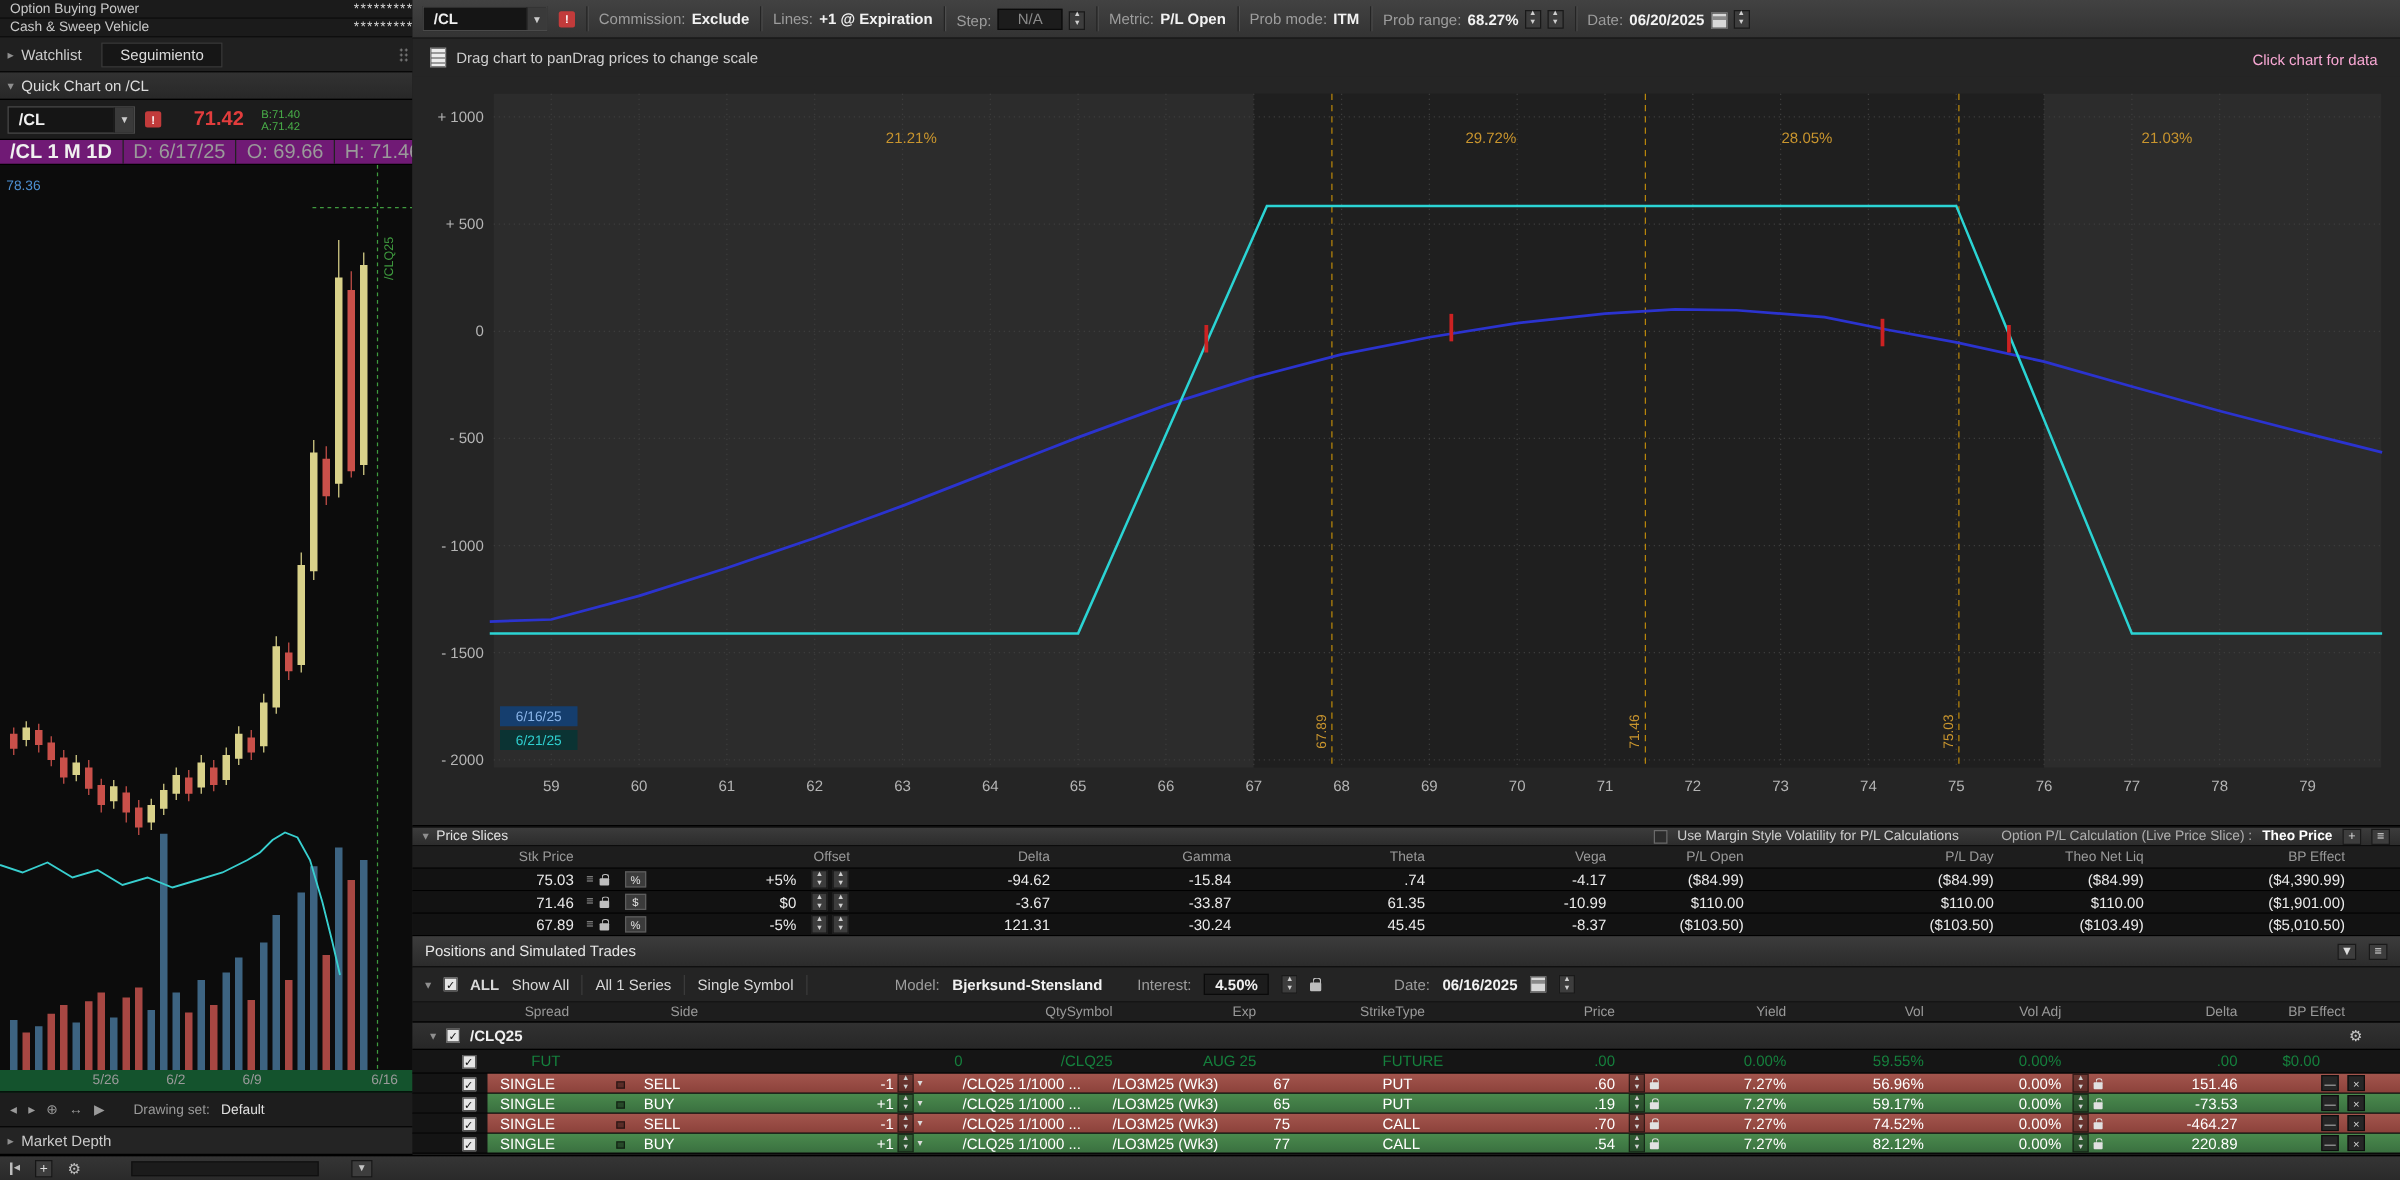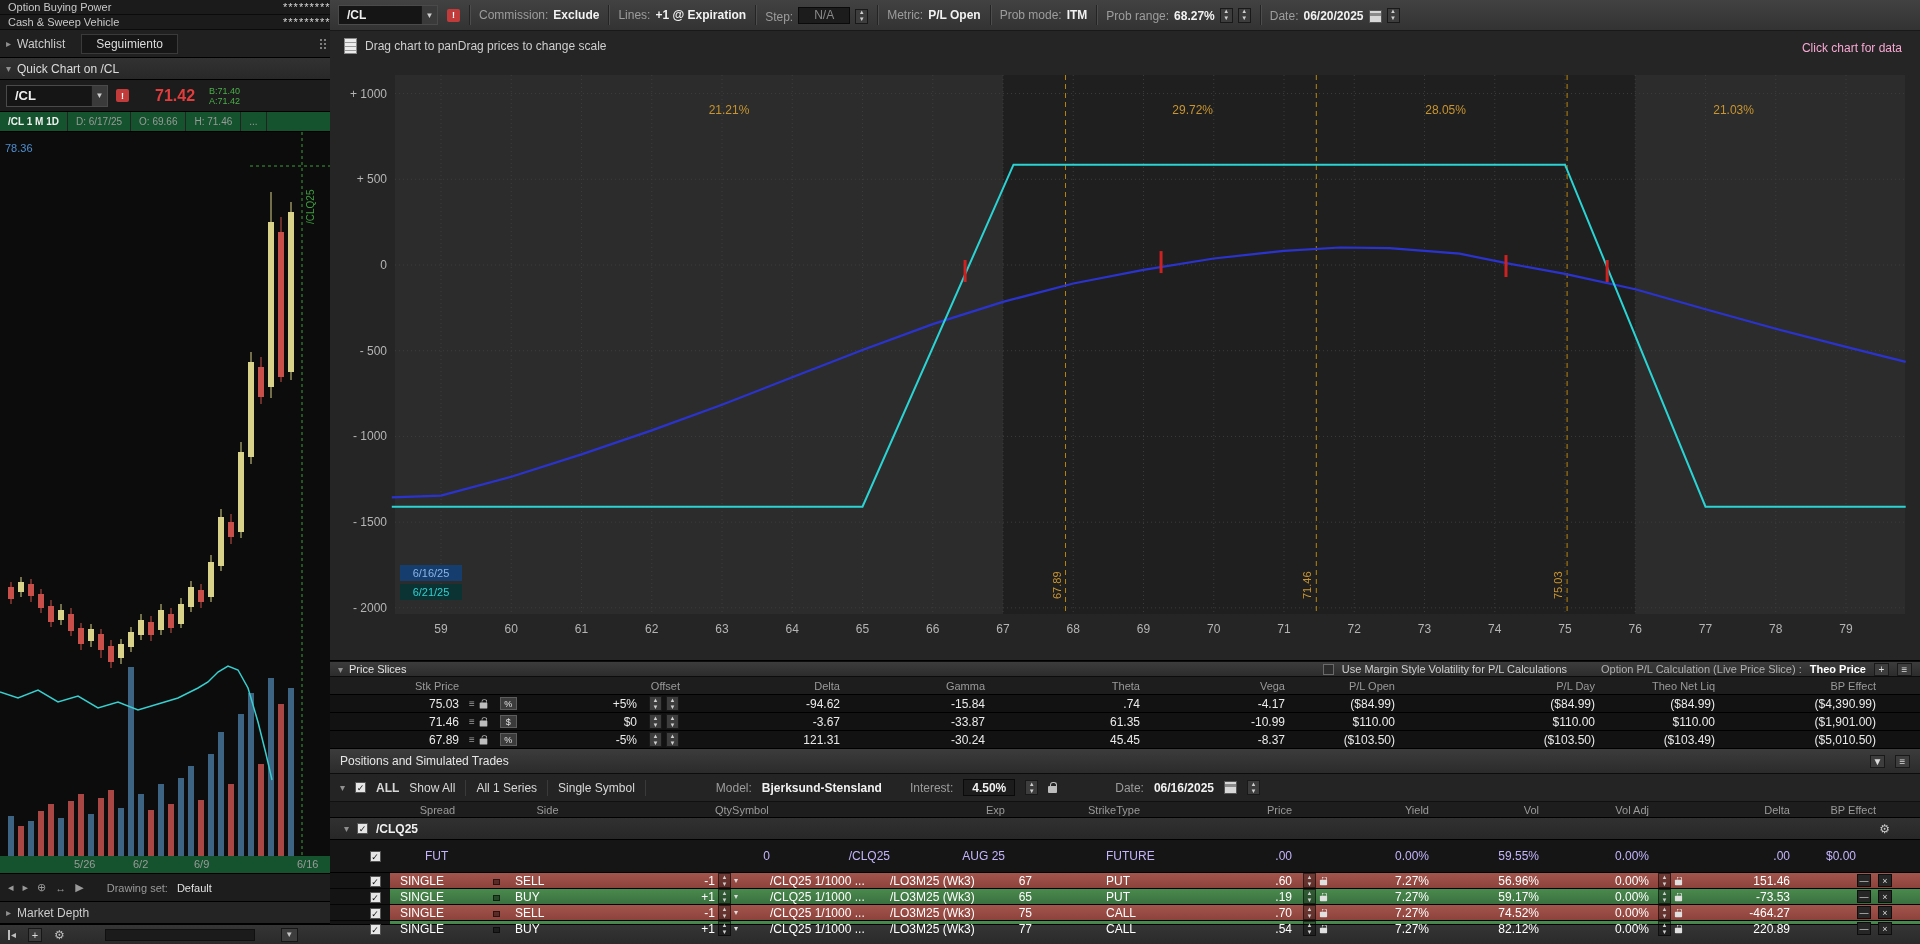--- a/index.html
+++ b/index.html
@@ -17,21 +17,21 @@
 .alert{width:13px;height:13px;border-radius:2px;background:#c23b3b;color:#fff;font-size:9px;font-weight:bold;display:inline-flex;align-items:center;justify-content:center}
 .menu-ic{color:#9a9a9a;font-size:12px}
 .qc-header{height:22px;display:flex;align-items:center;gap:6px;padding:0 6px;background:linear-gradient(#323232,#282828);border-bottom:1px solid #000;font-size:12px;color:#ddd}
 .sym-row{height:32px;display:flex;align-items:center;background:#1c1c1c;border-bottom:1px solid #000;padding:0 6px;gap:8px}
 .combo{height:22px;background:#151515;border:1px solid #4a4a4a;display:inline-flex;align-items:center}
 .combo .ctext{padding:0 8px;color:#f0f0f0;font-weight:bold;font-size:13px}
 .combo .ccaret{width:16px;height:100%;background:#3a3a3a;border-left:1px solid #1a1a1a;display:flex;align-items:center;justify-content:center;color:#ccc;font-size:8px}
 .sym-row .combo{width:102px;justify-content:space-between}
 .last-px{color:#e23d3d;font-weight:bold;font-size:16px;margin-left:18px}
 .ba{display:flex;flex-direction:column;font-size:9px;color:#49b049;line-height:10px;margin-left:6px}
-.info-row{height:20px;display:flex;align-items:center;background:#14532d;border-bottom:1px solid #000;font-size:10px;color:#9a9a9a;gap:0}
+.info-row{height:20px;display:flex;align-items:center;background:#701a75;border-bottom:1px solid #000;font-size:16px;color:#9a9a9a;gap:0}
 .info-row .seg{padding:0 8px;border-right:1px solid #222;height:100%;display:flex;align-items:center;white-space:nowrap}
 .info-row .t{color:#f0f0f0;font-weight:bold}
 #mini-svg{display:block;background:#0c0c0c}
 .xlabels{position:relative;height:18px;background:#14532d;font-size:11px;color:#9a9a9a;border-bottom:1px solid #000}
 .xlabels span{position:absolute;top:2px}
 .chart-nav{height:28px;display:flex;align-items:center;gap:9px;background:#1d1d1d;border-bottom:1px solid #000;padding:0 8px;font-size:11px}
 .nav-ic{color:#9a9a9a;font-size:11px}
 .ds-label{color:#9a9a9a;margin-left:14px}
 .ds-value{color:#e0e0e0}
 .md-row{height:22px;display:flex;align-items:center;gap:6px;background:#242424;border-bottom:1px solid #000;font-size:12px;color:#ccc;padding:0 6px}
@@ -90,21 +90,21 @@
 .pos-title{height:25px;display:flex;align-items:center;background:linear-gradient(#3c3c3c,#2b2b2b);border-bottom:1px solid #0c0c0c;padding:0 10px;font-size:12px;color:#e6e6e6}
 .pos-title .sec-right{gap:10px}
 .pos-filter{height:28px;display:flex;align-items:center;gap:10px;background:#242424;border-bottom:1px solid #101010;font-size:12px;padding:0 10px;color:#d8d8d8}
 .f-sep{width:1px;height:16px;background:#3a3a3a}
 .cb{width:11px;height:11px;background:#e6e6e6;border:1px solid #555;color:#141414;font-size:9px;line-height:10px;text-align:center;display:inline-block}
 .cb::after{content:"✓"}
 .pos-grid{display:grid;grid-template-columns:30px 30px 95px 25px 75px 130px 55px 120px 115px 45px 110px 140px 45px 90px 110px 110px 40px 100px 125px;align-items:center;position:relative}
 .pos-head{height:16px;background:#1d1d1d;border-bottom:1px solid #000;font-size:11px;color:#9a9a9a}
 .group-row{height:22px;display:flex;align-items:center;gap:8px;background:linear-gradient(#313131,#272727);border-bottom:1px solid #000;font-size:12px;padding-left:14px;color:#f0f0f0}
 .group-row .gear{margin-left:auto;margin-right:30px;color:#c7c7c7;font-size:12px}
-.fut-row{height:33px;background:#151515;border-bottom:1px solid #000;font-size:12px;color:#c4b5fd}
+.fut-row{height:19px;background:#151515;border-bottom:1px solid #000;font-size:12px;color:#15803d}
 .pos-row{height:16px;background:#141414;border-bottom:1px solid #050505;font-size:12px;color:#fff}
 .pos-row>*{position:relative;z-index:1}
 .pos-row::before{content:"";position:absolute;left:60px;right:0;top:0;bottom:0;z-index:0}
 .pos-row.sell::before{background:linear-gradient(#a3554d,#8c423b)}
 .pos-row.buy::before{background:linear-gradient(#4a8a4d,#3a7040)}
 .cell{white-space:nowrap;overflow:hidden}
 .spread{padding-left:10px}
 .fut-row .spread{padding-left:35px}
 .side{padding-left:5px}
 .qctrl,.pctrl,.actrl{display:flex;align-items:center;gap:3px;padding-left:3px}
@@ -593,21 +593,21 @@
         <span class="tb-value">06/16/2025</span>
         <span class="cal"></span>
         <span class="step">
             <i>▲</i>
             <i>▼</i>
           </span>
       </div>
       <div class="pos-grid pos-head">
         <span style="grid-column:3;text-align:center">Spread</span>
         <span style="grid-column:5;text-align:center">Side</span>
-        <span style="grid-column:7/9;text-align:left">QtySymbol</span>
+        <span style="grid-column:7/9;text-align:right">QtySymbol</span>
         <span style="grid-column:9" class="ra">Exp</span>
         <span style="grid-column:10/12" class="ra p20">StrikeType</span>
         <span style="grid-column:12" class="ra p8">Price</span>
         <span style="grid-column:14" class="ra p6">Yield</span>
         <span style="grid-column:15" class="ra p6">Vol</span>
         <span style="grid-column:16" class="ra p6">Vol Adj</span>
         <span style="grid-column:18" class="ra p5">Delta</span>
         <span style="grid-column:19" class="ra p44">BP Effect</span>
       </div>
       <div class="group-row">

